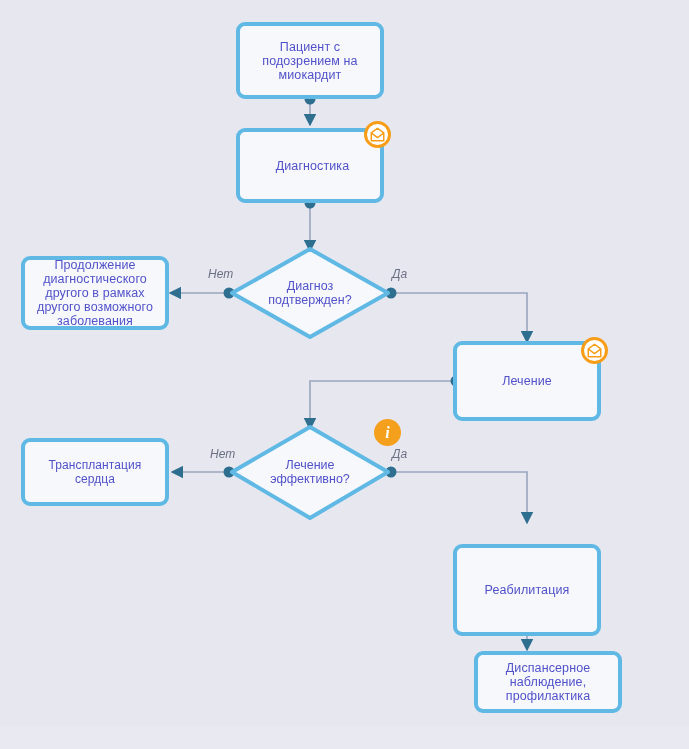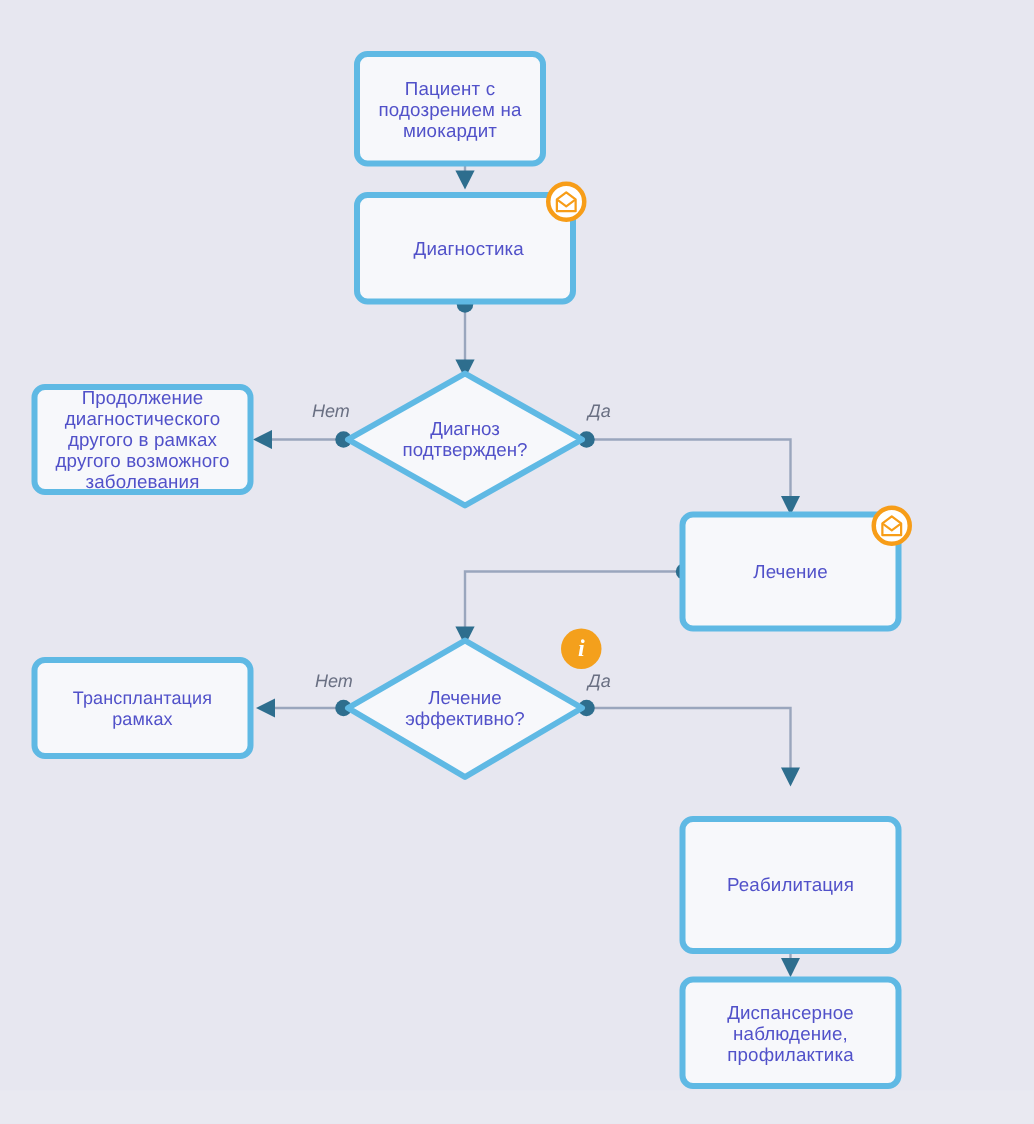--- a/index.html
+++ b/index.html
@@ -138,21 +138,21 @@
       <circle cx="391" cy="472" r="5.5"></circle>
       <circle cx="527" cy="600" r="5.5"></circle>
     </g>
 
     <g fill="#f7f8fb" stroke="#5fb9e4" stroke-width="4" stroke-linejoin="round">
       <path d="M 310,249 L 388,293 L 310,337 L 232,293 Z"></path>
       <path d="M 310,427 L 388,472 L 310,518 L 232,472 Z"></path>
     </g>
   </svg>
 
-  <div class="node" style="left:236px; top:34px; width:128px; height:77px;">
+  <div class="node" style="left:236px; top:22px; width:148px; height:77px;">
     <span class="node-label">Пациент с
 подозрением на
 миокардит</span>
   </div>
 
   <div class="node" style="left:236px; top:128px; width:148px; height:75px;padding-left:12px;">
     <span class="node-label">Диагностика</span>
   </div>
 
   <div class="diamond-label" style="left:245px; top:279px; width:130px;">Диагноз
@@ -167,28 +167,28 @@
   </div>
 
   <div class="node" style="left:453px; top:341px; width:148px; height:80px;">
     <span class="node-label">Лечение</span>
   </div>
 
   <div class="diamond-label" style="left:245px; top:458px; width:130px;">Лечение
 эффективно?</div>
 
   <div class="node" style="left:21px; top:438px; width:148px; height:68px; font-size:12px;">
-    <span class="node-label">Трансплантация рамках</span>
+    <span class="node-label">Трансплантация сердца</span>
   </div>
 
   <div class="node" style="left:453px; top:544px; width:148px; height:92px;">
     <span class="node-label">Реабилитация</span>
   </div>
 
-  <div class="node" style="left:453px; top:651px; width:148px; height:75px;">
+  <div class="node" style="left:474px; top:651px; width:148px; height:62px;">
     <span class="node-label">Диспансерное
 наблюдение,
 профилактика</span>
   </div>
 
   <div class="edge-label" style="left:208px; top:268px;">Нет</div>
   <div class="edge-label" style="left:392px; top:268px;">Да</div>
   <div class="edge-label" style="left:210px; top:448px;">Нет</div>
   <div class="edge-label" style="left:392px; top:448px;">Да</div>
 

